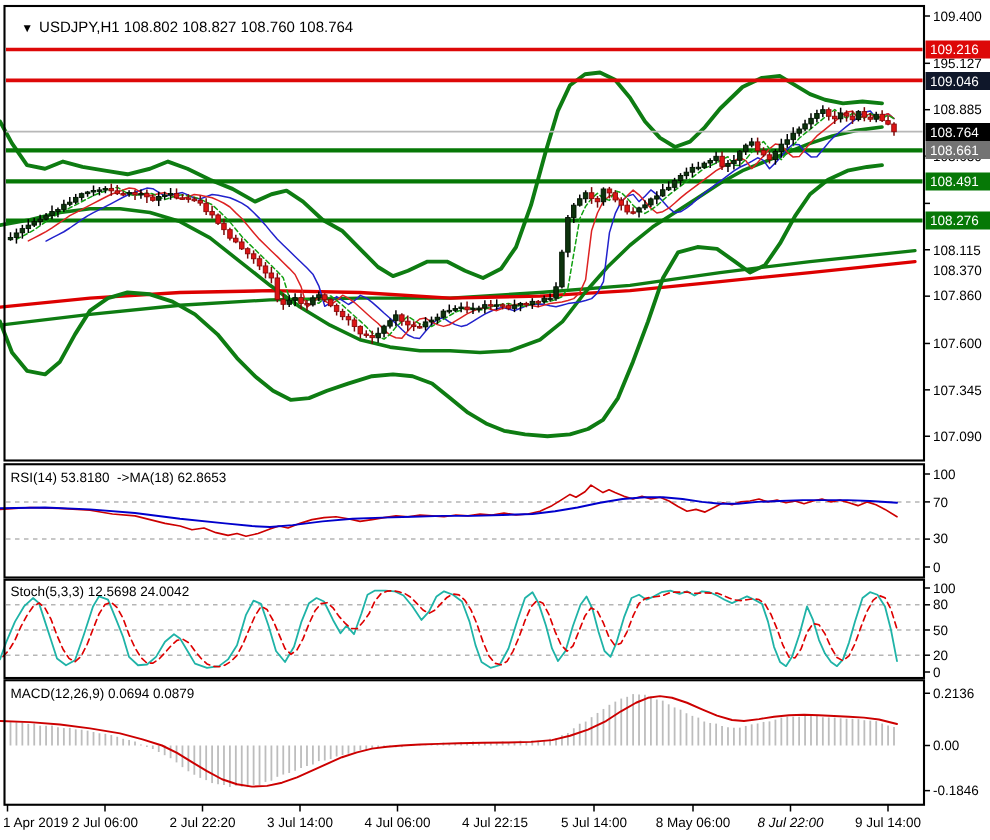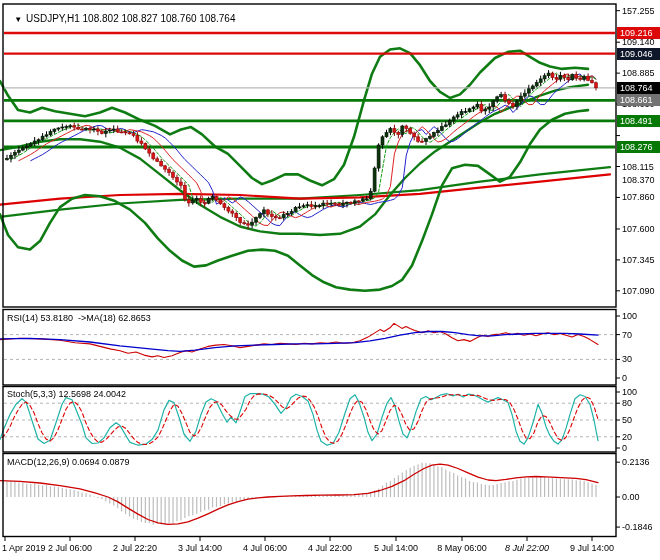--- a/index.html
+++ b/index.html
@@ -526,22 +526,22 @@
       <line x1="135" y1="536.5" x2="135" y2="541" stroke="#000" stroke-width="1"></line>
       <line x1="200" y1="536.5" x2="200" y2="541" stroke="#000" stroke-width="1"></line>
       <line x1="265" y1="536.5" x2="265" y2="541" stroke="#000" stroke-width="1"></line>
       <line x1="330" y1="536.5" x2="330" y2="541" stroke="#000" stroke-width="1"></line>
       <line x1="396" y1="536.5" x2="396" y2="541" stroke="#000" stroke-width="1"></line>
       <line x1="462" y1="536.5" x2="462" y2="541" stroke="#000" stroke-width="1"></line>
       <line x1="527" y1="536.5" x2="527" y2="541" stroke="#000" stroke-width="1"></line>
       <line x1="592" y1="536.5" x2="592" y2="541" stroke="#000" stroke-width="1"></line>
     </svg>
   <div id="text-layer">
-      <div class="lbl" style="left: 622px; top: 5.6704px;">157.255</div>
-      <div class="lbl" style="left: 622px; top: 37.2032px;">109.140</div>
+      <div class="lbl" style="left: 622px; top: 5.6704px;">109.400</div>
+      <div class="lbl" style="left: 622px; top: 37.2032px;">195.127</div>
       <div class="lbl" style="left: 622px; top: 68.1296px;">108.885</div>
       <div class="lbl" style="left: 622px; top: 99.056px;">108.630</div>
       <div class="lbl" style="left: 622px; top: 130.589px; margin-top: 44px;">108.370</div>
       <div class="lbl" style="left: 622px; top: 161.515px;">108.115</div>
       <div class="lbl" style="left: 622px; top: 192.442px;">107.860</div>
       <div class="lbl" style="left: 622px; top: 223.974px;">107.600</div>
       <div class="lbl" style="left: 622px; top: 254.901px;">107.345</div>
       <div class="lbl" style="left: 622px; top: 285.827px;">107.090</div>
       <div class="lbl" style="left: 622px; top: 311px;">100</div>
       <div class="lbl" style="left: 622px; top: 329.6px;">70</div>
@@ -559,21 +559,21 @@
       <div class="badge" style="left: 617px; top: 47.6035px; background: #0f172a;">109.046</div>
       <div class="badge" style="left: 617px; top: 81.8045px; background: rgb(0, 0, 0);">108.764</div>
       <div class="badge" style="left: 617px; top: 94.2963px; background: #737373;">108.661</div>
       <div class="badge" style="left: 617px; top: 114.914px; background: rgb(6, 120, 6);">108.491</div>
       <div class="badge" style="left: 617px; top: 140.989px; background: rgb(6, 120, 6);">108.276</div>
       <div class="tlabel" style="left: 2px; top: 543px; text-align: left;">1 Apr 2019</div>
       <div class="tlabel" style="left: 38px; top: 543px;">2 Jul 06:00</div>
       <div class="tlabel" style="left: 103px; top: 543px;">2 Jul 22:20</div>
       <div class="tlabel" style="left: 168px; top: 543px;">3 Jul 14:00</div>
       <div class="tlabel" style="left: 233px; top: 543px;">4 Jul 06:00</div>
-      <div class="tlabel" style="left: 298px; top: 543px;">4 Jul 22:00</div>
+      <div class="tlabel" style="left: 298px; top: 543px;">4 Jul 22:15</div>
       <div class="tlabel" style="left: 364px; top: 543px;">5 Jul 14:00</div>
       <div class="tlabel" style="left: 430px; top: 543px;">8 May 06:00</div>
       <div class="tlabel" style="left: 495px; top: 543px; font-style: italic;">8 Jul 22:00</div>
       <div class="tlabel" style="left: 560px; top: 543px;">9 Jul 14:00</div>
       <div class="lbl" style="left: 7px; top: 312.5px;">RSI(14) 53.8180  -&gt;MA(18) 62.8653</div>
       <div class="lbl" style="left: 7px; top: 388.5px;">Stoch(5,3,3) 12.5698 24.0042</div>
       <div class="lbl" style="left: 7px; top: 456.5px;">MACD(12,26,9) 0.0694 0.0879</div>
     </div>
   <div id="chart-title">
     <span class="tri">▼</span><span>USDJPY,H1 108.802 108.827 108.760 108.764</span>

